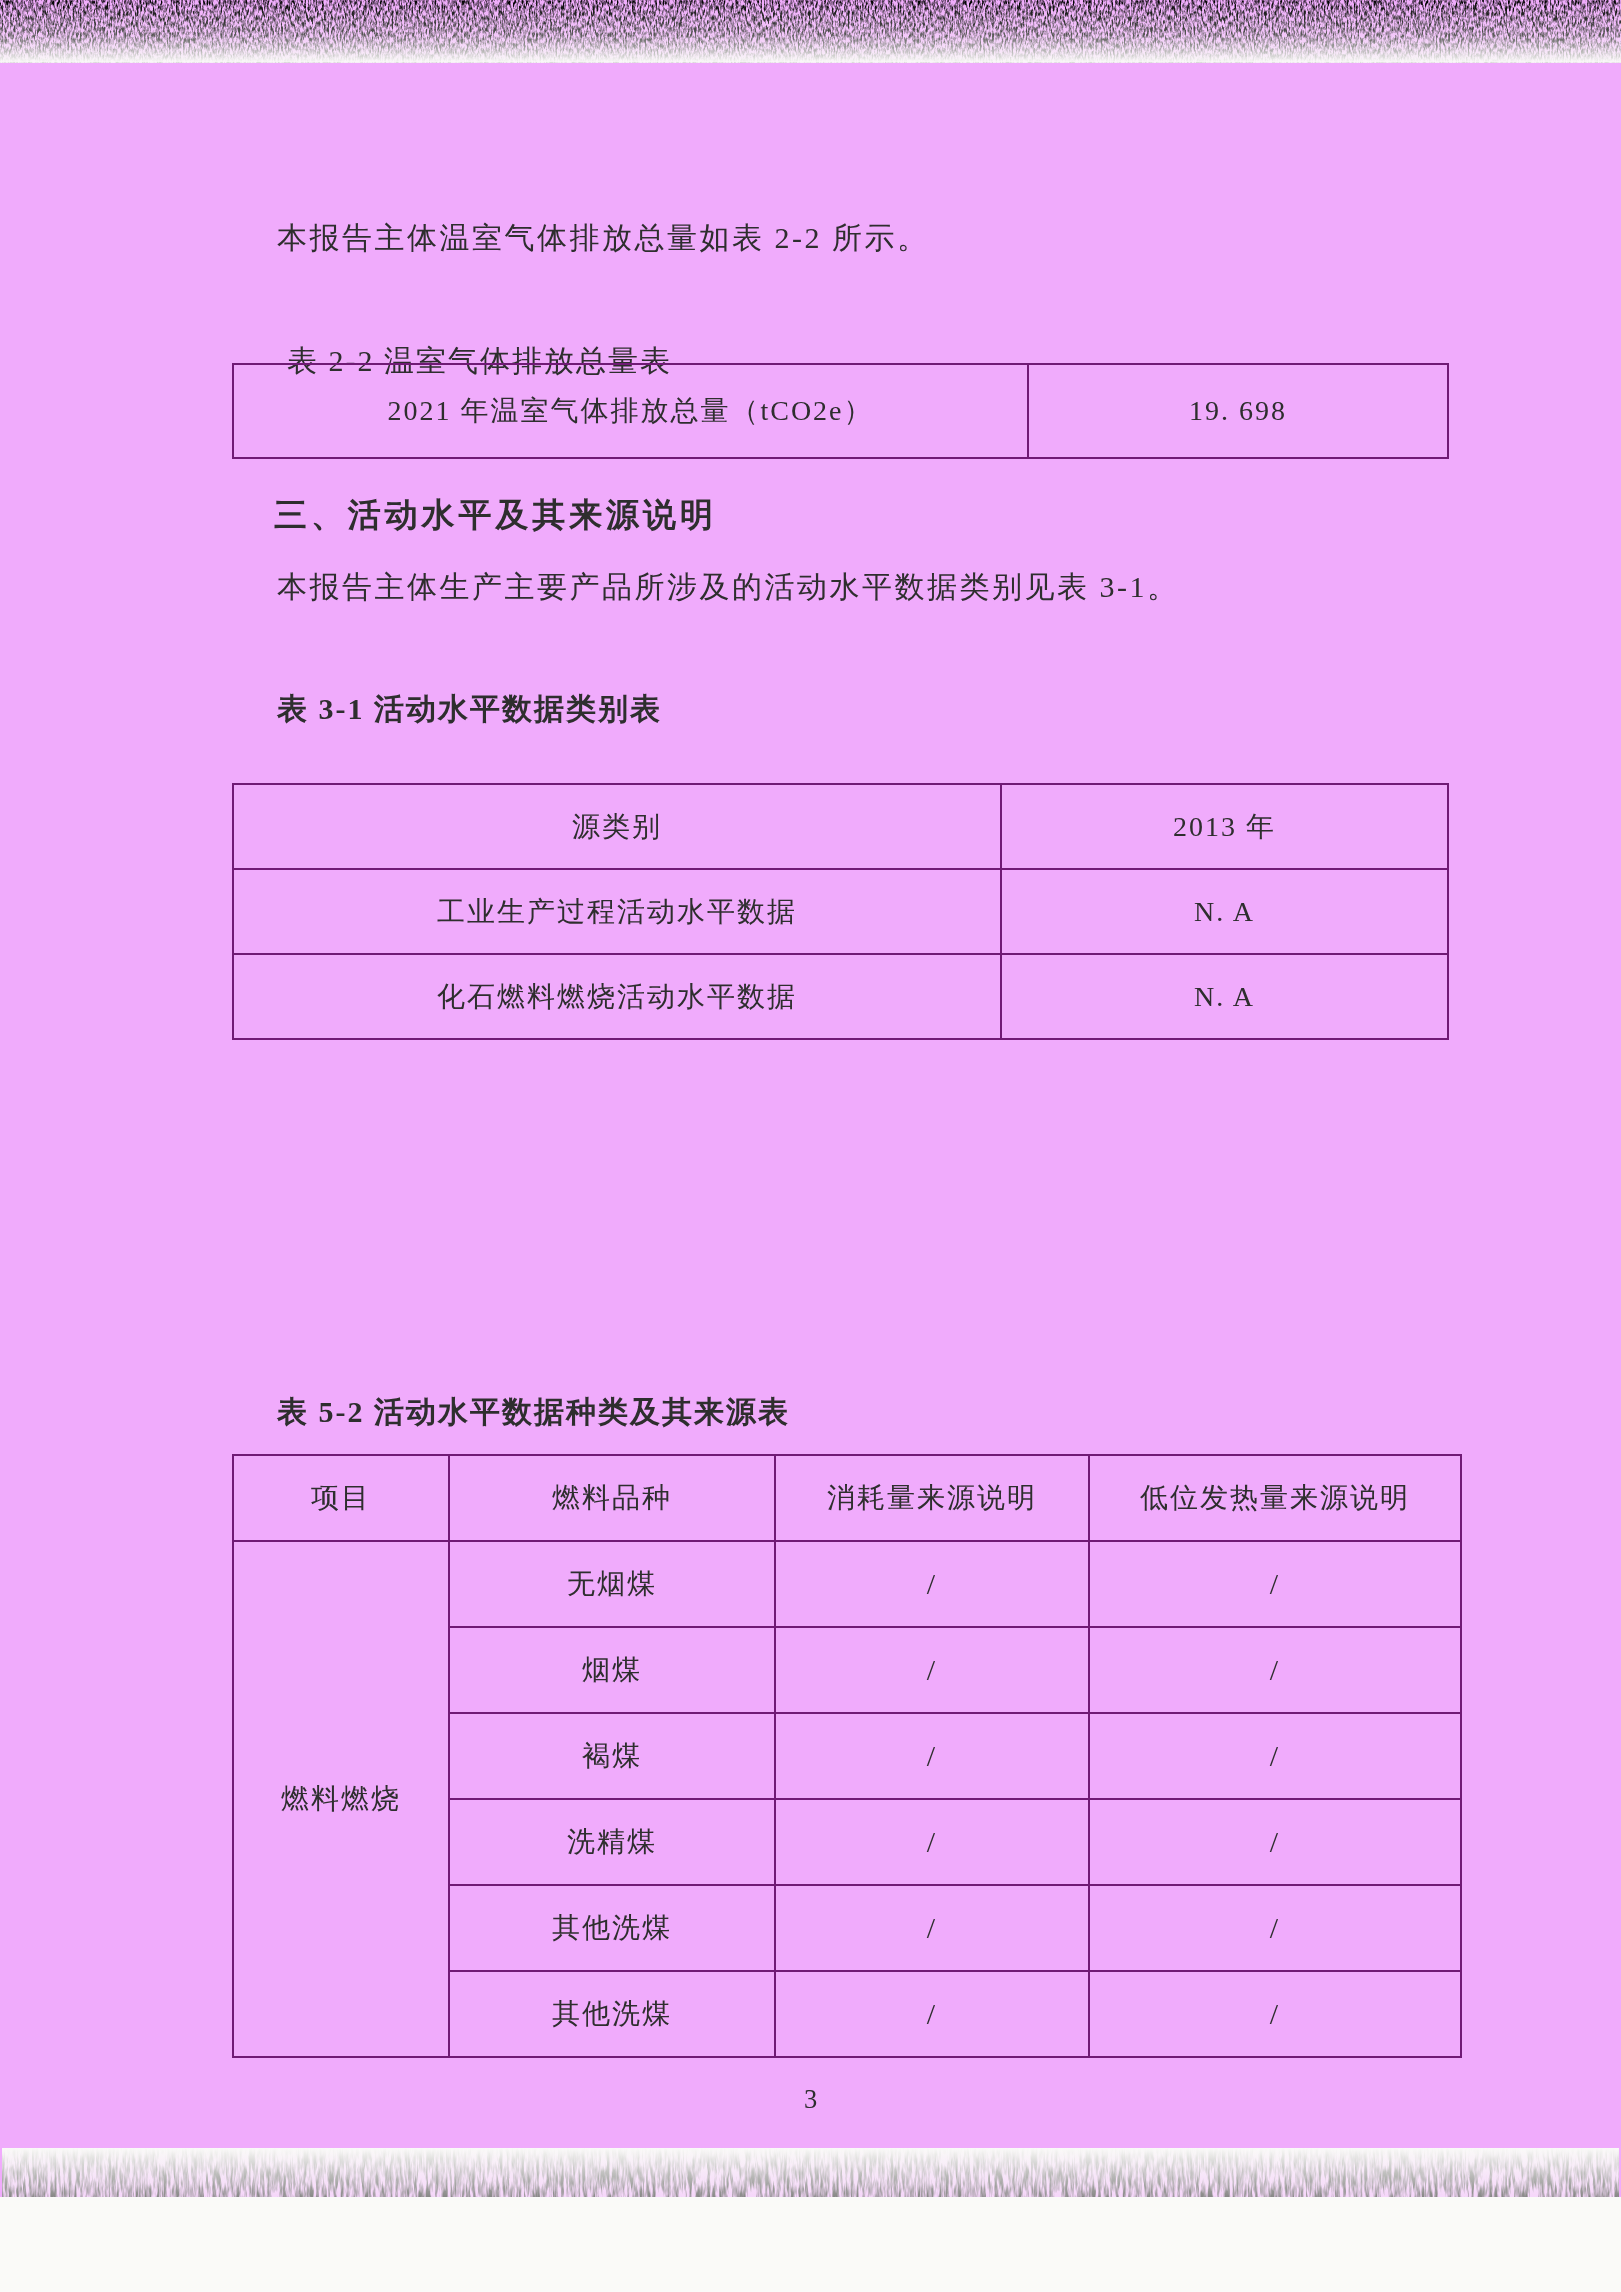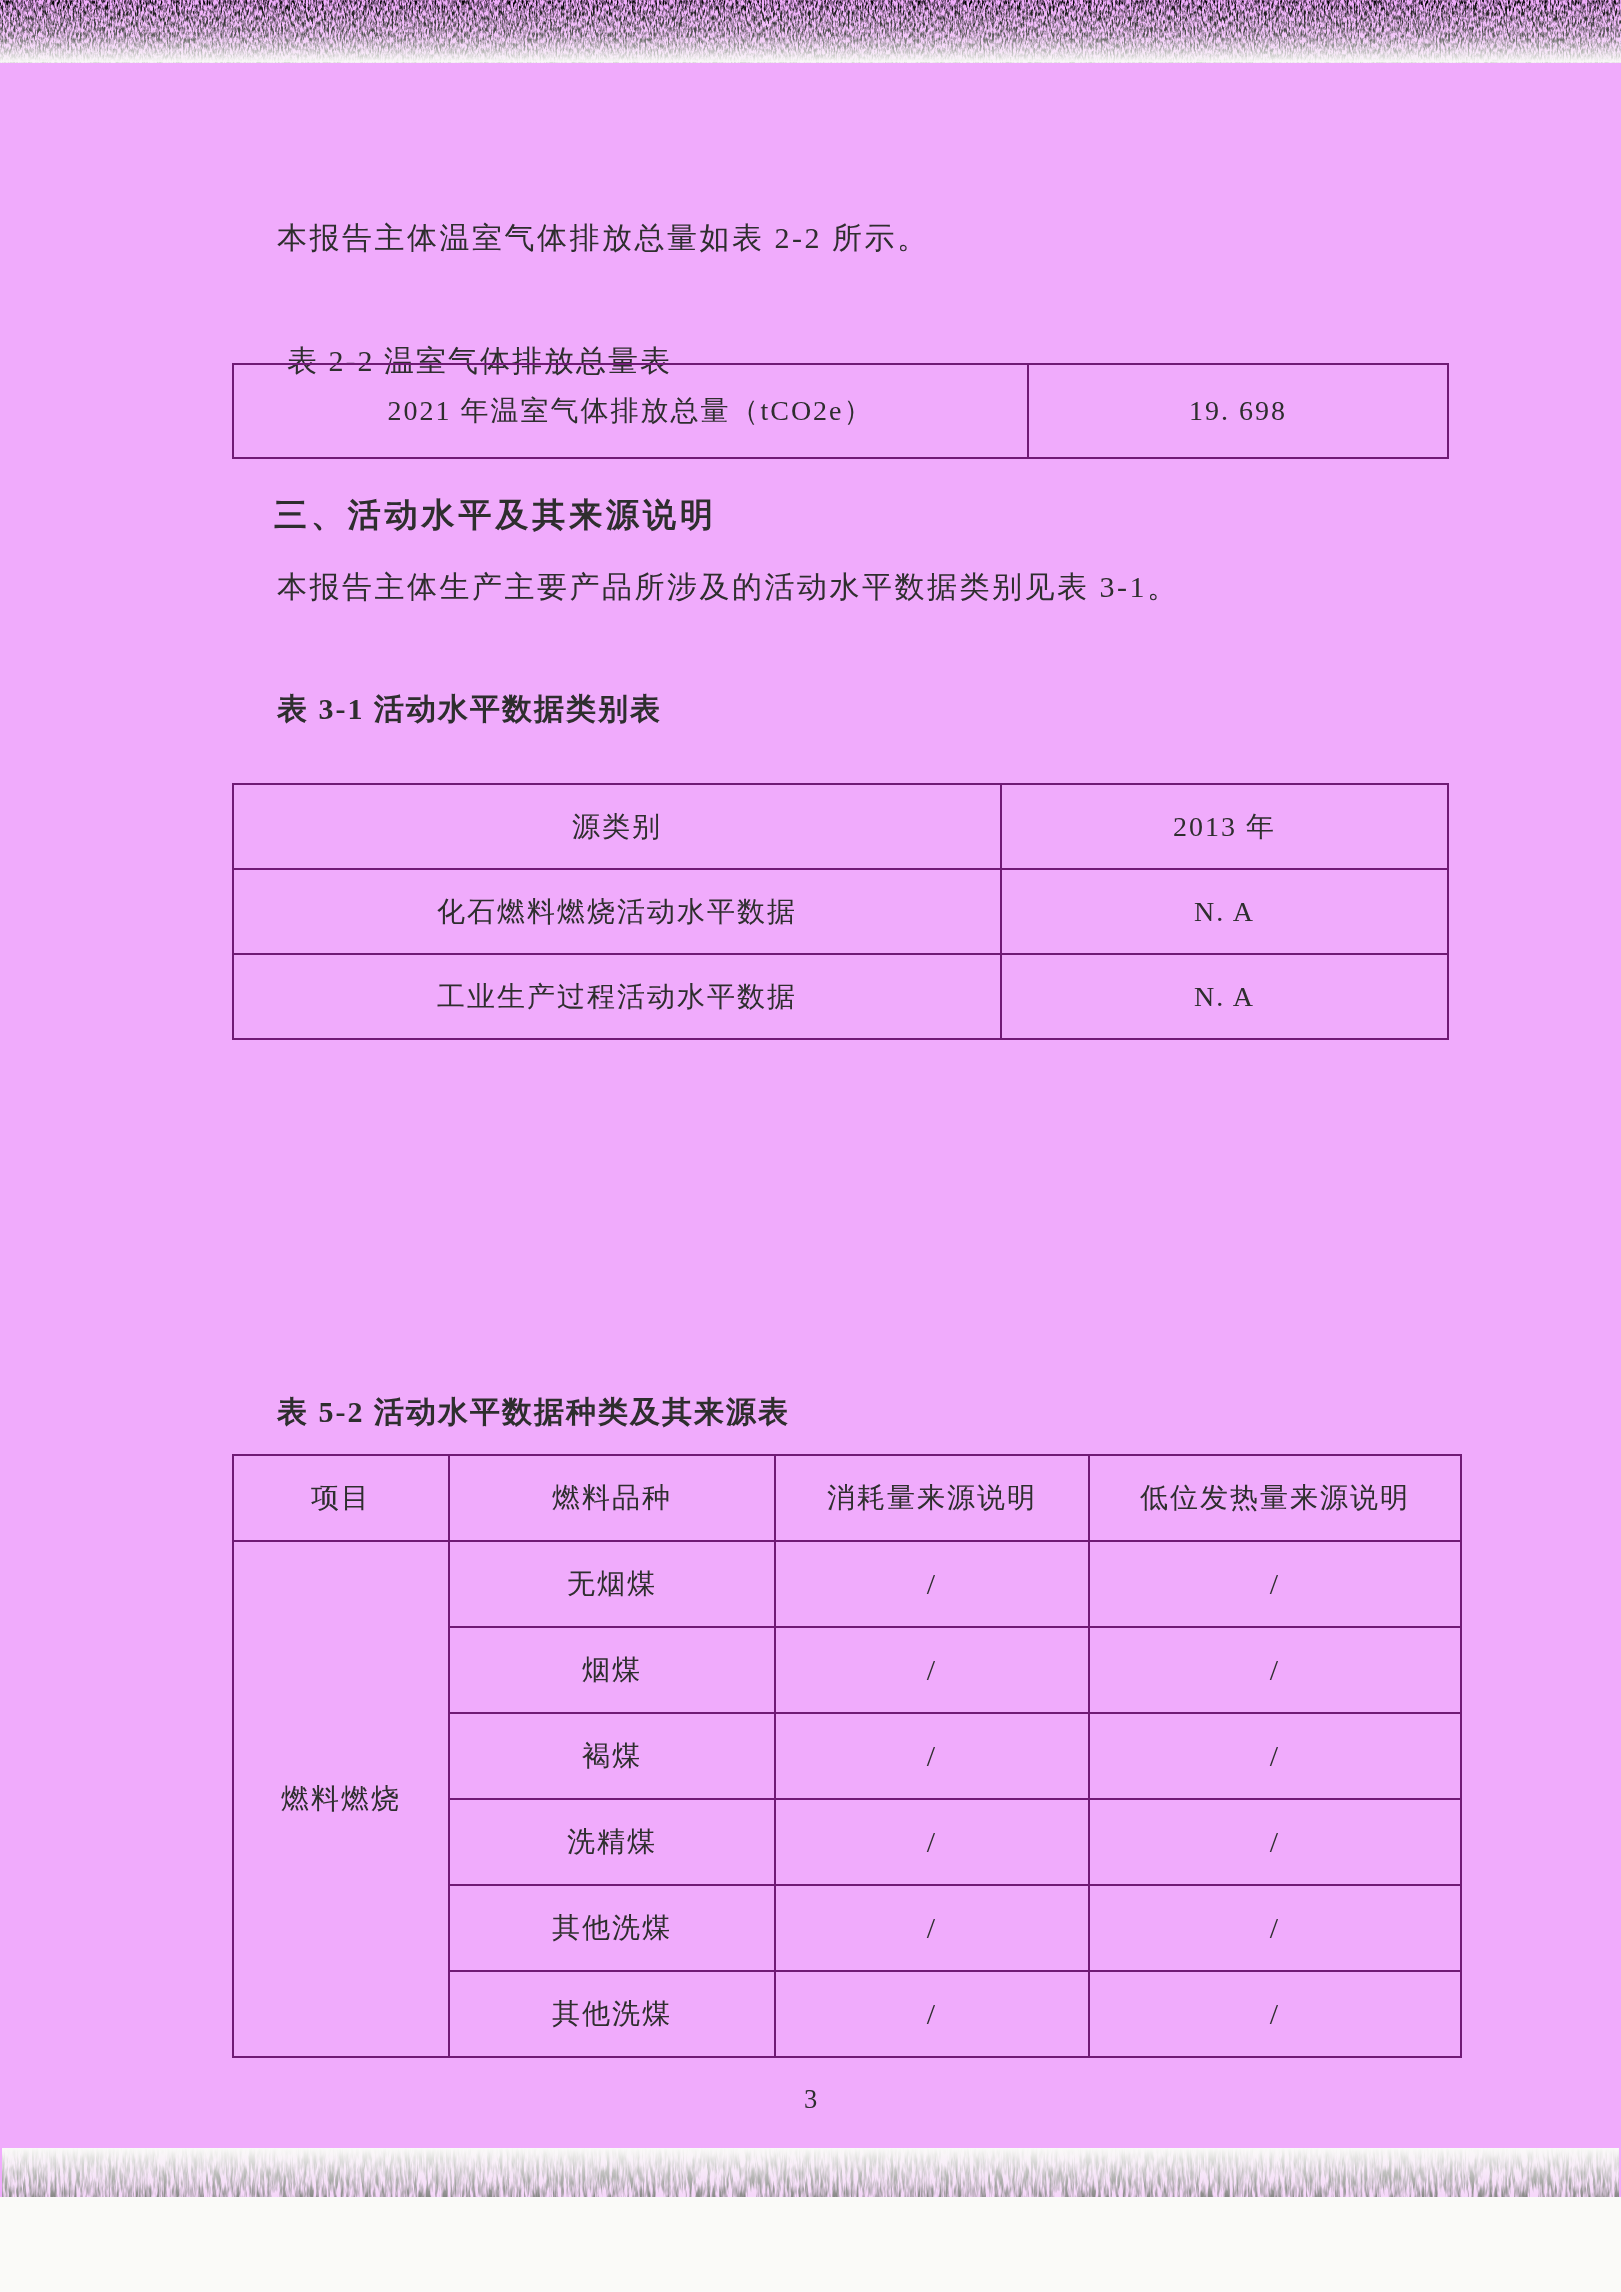--- a/index.html
+++ b/index.html
@@ -77,25 +77,25 @@
     <colgroup>
         <col style="width:768px">
         <col style="width:447px">
       </colgroup>
     <tbody>
         <tr>
       <th>源类别</th>
       <th>2013 年</th>
     </tr>
     <tr>
-      <td>化石燃料燃烧活动水平数据</td>
+      <td>工业生产过程活动水平数据</td>
       <td>N. A</td>
     </tr>
     <tr>
-      <td>工业生产过程活动水平数据</td>
+      <td>化石燃料燃烧活动水平数据</td>
       <td>N. A</td>
     </tr>
   </tbody>
     </table>
 
 
   <div class="abs caption b" style="left:277px;top:1392px;">表 5-2 活动水平数据种类及其来源表</div>
 
   <table class="t32">
     <colgroup>

